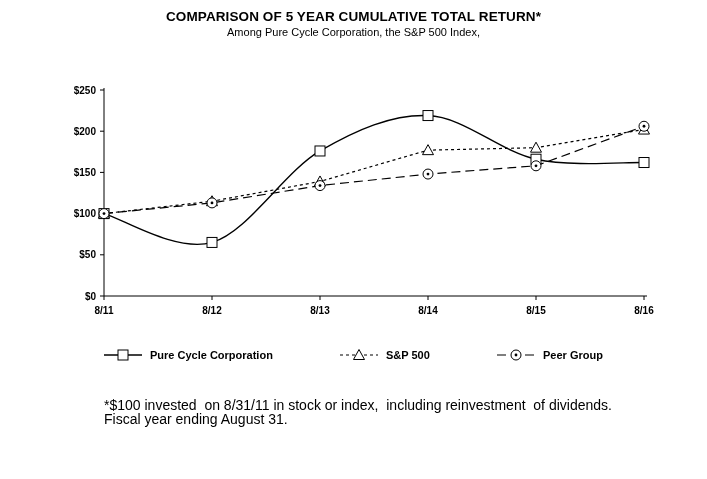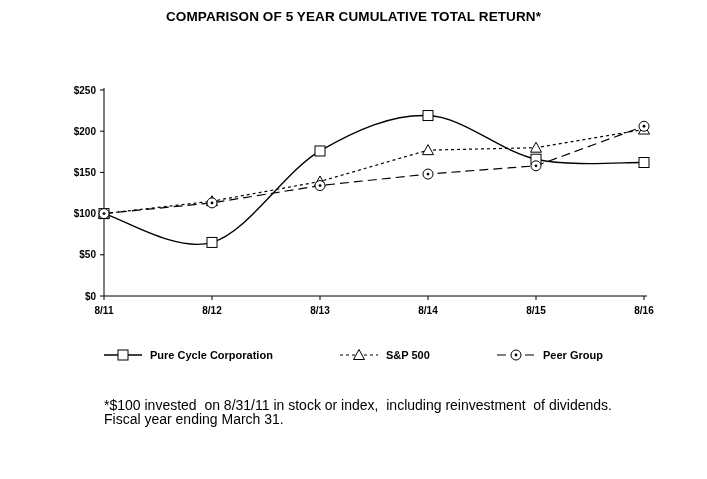--- a/index.html
+++ b/index.html
@@ -68,20 +68,21 @@
     white-space: pre;
   }
 </style>
 </head>
 <body>
 
 <div id="stage">
 
   <div class="title-block">
     <div class="title-main">COMPARISON OF 5 YEAR CUMULATIVE TOTAL RETURN*</div>
+    <div class="title-sub">Among Pure Cycle Corporation, the S&amp;P 500 Index,</div>
   </div>
 
   <div class="chart-area">
     <svg id="chart-svg" width="707" height="479" viewBox="0 0 707 479">
         <line x1="104" y1="88" x2="104" y2="296" stroke="#000" stroke-width="1"></line>
         <line x1="104" y1="296" x2="647" y2="296" stroke="#000" stroke-width="1"></line>
         <line x1="100" y1="296" x2="104" y2="296" stroke="#000" stroke-width="1"></line>
         <text x="96" y="299.5" text-anchor="end" class="axis-label" fill="#000">$0</text>
         <line x1="100" y1="254.8" x2="104" y2="254.8" stroke="#000" stroke-width="1"></line>
         <text x="96" y="258.3" text-anchor="end" class="axis-label" fill="#000">$50</text>
@@ -194,16 +195,16 @@
             <circle cx="516" cy="355" r="5" fill="#fff" stroke="#000" stroke-width="1"></circle>
             <circle cx="516" cy="355" r="1.4" fill="#000" stroke="none"></circle>
           </g>
           <text x="543" y="359" class="legend-label" fill="#000">Peer Group</text>
         </g>
       </svg>
   </div>
 
   <div class="footnote">
     <div>*$100 invested  on 8/31/11 in stock or index,  including reinvestment  of dividends.</div>
-    <div>Fiscal year ending March 31.</div>
+    <div>Fiscal year ending August 31.</div>
   </div>
 
 </div>
 
 </body></html>

